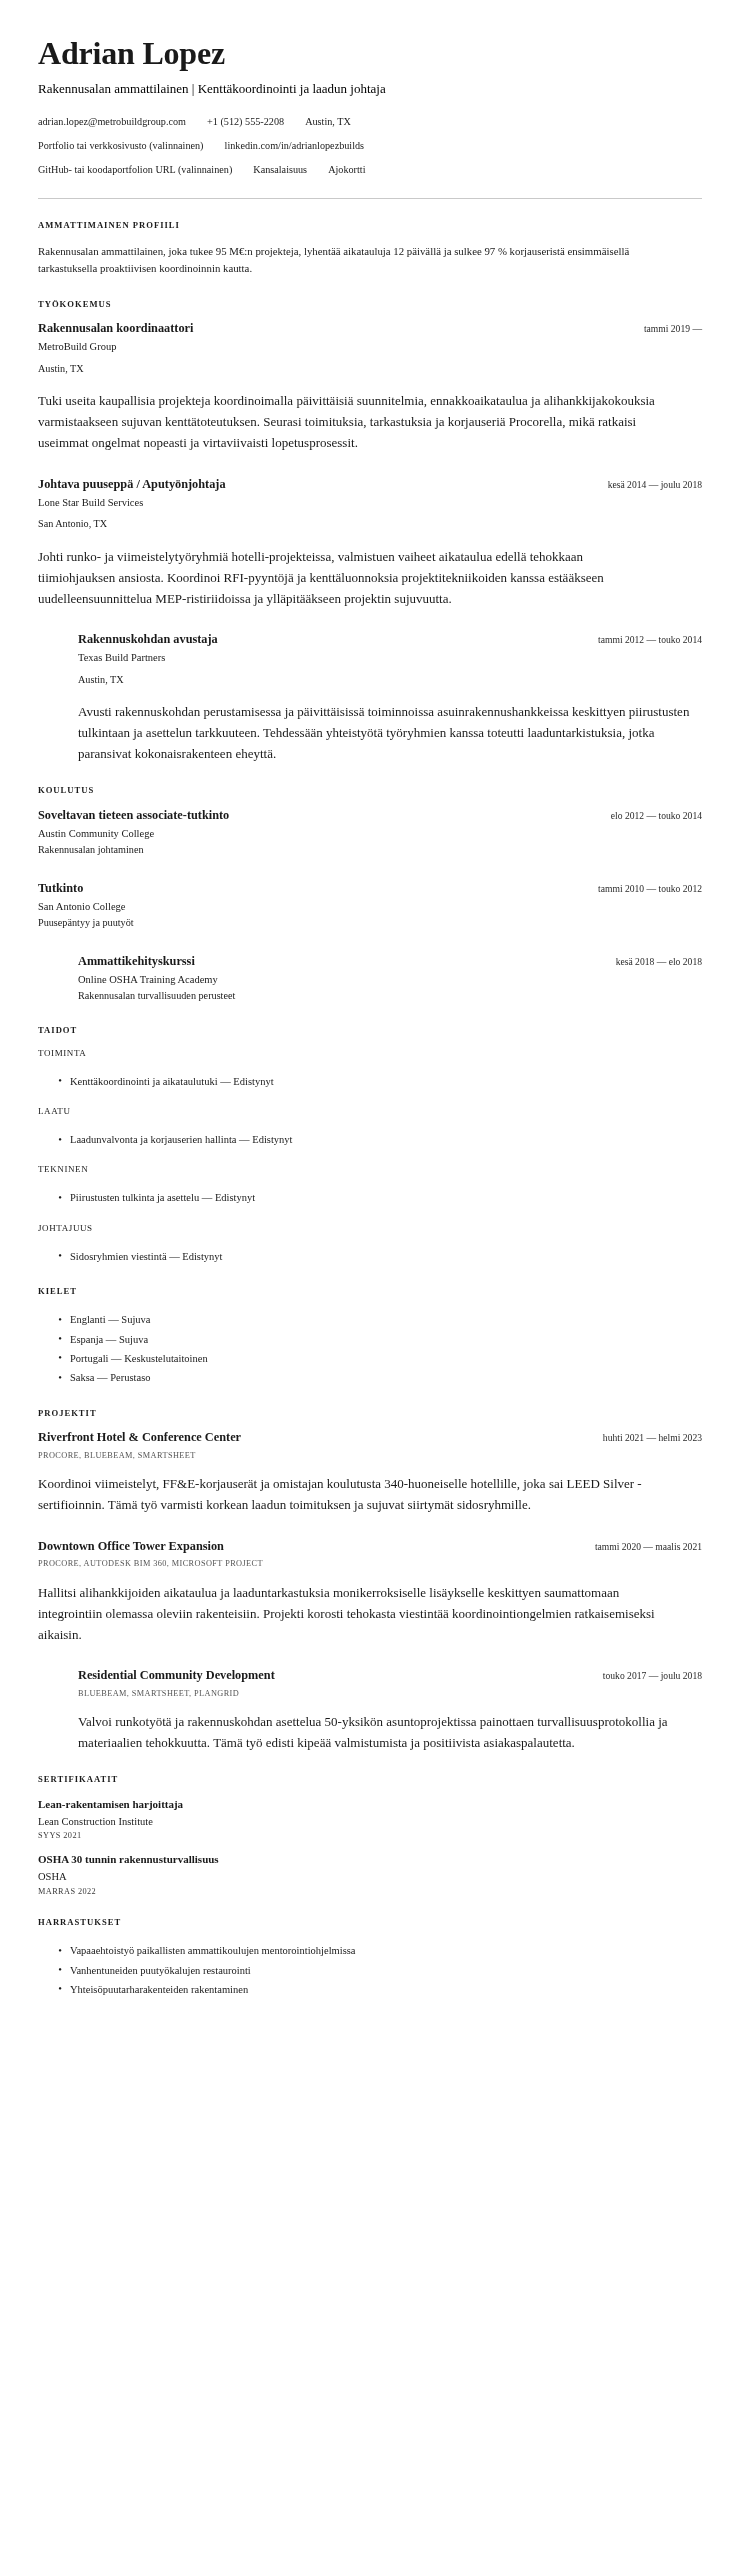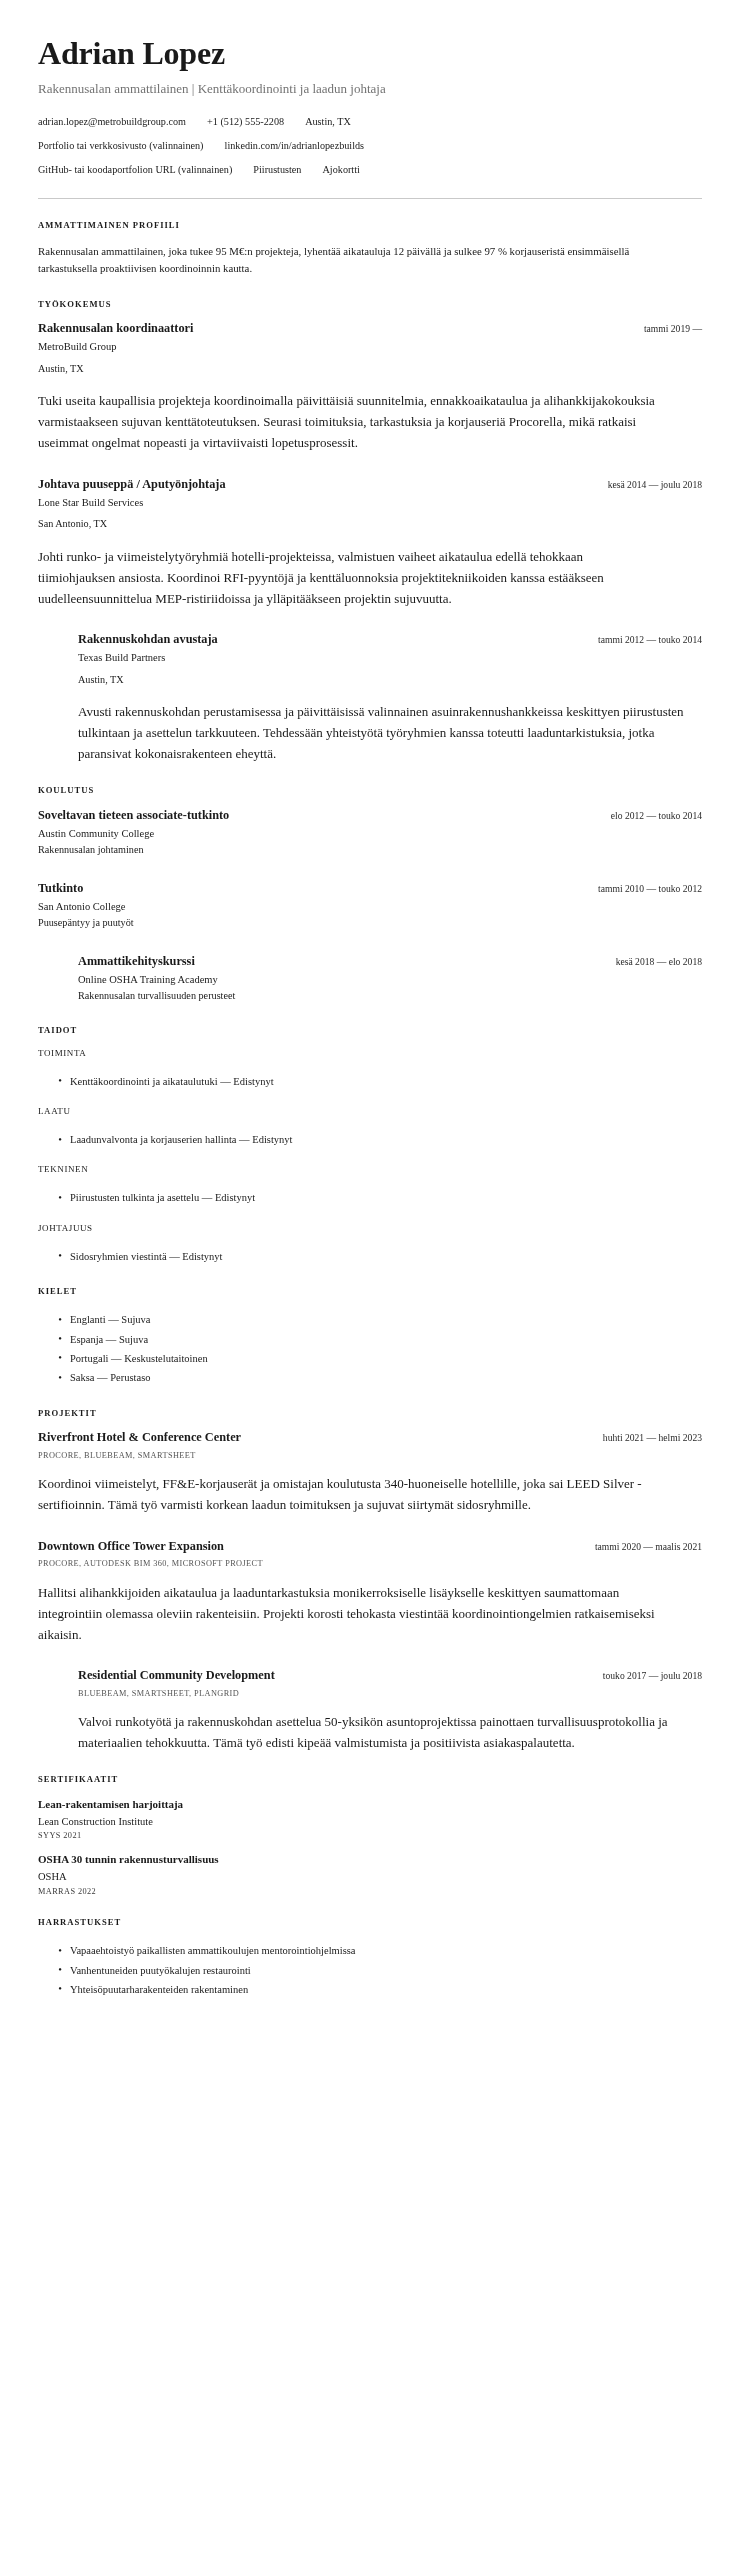--- a/index.html
+++ b/index.html
@@ -30,21 +30,21 @@
     font-weight: 700;
     letter-spacing: -0.2px;
     line-height: 1.04;
     margin: 0 0 11px 0;
   }
   .headline {
     font-size: 13px;
     font-weight: 400;
     line-height: 1.3;
     margin: 0 0 16px 0;
-    color: #737373;
+    color: #000000;
   }
   .contact-row {
     font-size: 10.2px;
     line-height: 1.5;
     margin-bottom: 8.6px;
     display: block;
   }
   .contact-row .citem {
     display: inline-block;
     margin-right: 18.5px;
@@ -201,21 +201,21 @@
         <span class="citem">Austin, TX</span>
       </div>
 
       <div class="contact-row">
         <span class="citem">Portfolio tai verkkosivusto (valinnainen)</span>
         <span class="citem">linkedin.com/in/adrianlopezbuilds</span>
       </div>
 
       <div class="contact-row">
         <span class="citem">GitHub- tai koodaportfolion URL (valinnainen)</span>
-        <span class="citem">Piirustusten</span>
+        <span class="citem">Kansalaisuus</span>
         <span class="citem">Ajokortti</span>
       </div>
     </header>
 
     <hr class="rule">
 
     <section class="section">
       <h2 class="section-title">Ammattimainen profiili</h2>
       <p class="summary-text">Rakennusalan ammattilainen, joka tukee 95 M€:n projekteja, lyhentää aikatauluja 12 päivällä ja sulkee 97 % korjauseristä ensimmäisellä tarkastuksella proaktiivisen koordinoinnin kautta.</p>
     </section>
@@ -243,21 +243,21 @@
         <p class="entry-desc">Johti runko- ja viimeistelytyöryhmiä hotelli-projekteissa, valmistuen vaiheet aikataulua edellä tehokkaan tiimiohjauksen ansiosta. Koordinoi RFI-pyyntöjä ja kenttäluonnoksia projektitekniikoiden kanssa estääkseen uudelleensuunnittelua MEP-ristiriidoissa ja ylläpitääkseen projektin sujuvuutta.</p>
       </div>
 
       <div class="entry">
         <div class="entry-head">
           <h3 class="entry-title">Rakennuskohdan avustaja</h3>
           <span class="entry-date">tammi 2012 — touko 2014</span>
         </div>
         <p class="entry-org">Texas Build Partners</p>
         <p class="entry-loc">Austin, TX</p>
-        <p class="entry-desc">Avusti rakennuskohdan perustamisessa ja päivittäisissä valinnainen asuinrakennushankkeissa keskittyen piirustusten tulkintaan ja asettelun tarkkuuteen. Tehdessään yhteistyötä työryhmien kanssa toteutti laaduntarkistuksia, jotka paransivat kokonaisrakenteen eheyttä.</p>
+        <p class="entry-desc">Avusti rakennuskohdan perustamisessa ja päivittäisissä toiminnoissa asuinrakennushankkeissa keskittyen piirustusten tulkintaan ja asettelun tarkkuuteen. Tehdessään yhteistyötä työryhmien kanssa toteutti laaduntarkistuksia, jotka paransivat kokonaisrakenteen eheyttä.</p>
       </div>
     </section>
 
     <section class="section">
       <h2 class="section-title">Koulutus</h2>
 
       <div class="entry">
         <div class="entry-head">
           <h3 class="entry-title">Soveltavan tieteen associate-tutkinto</h3>
           <span class="entry-date">elo 2012 — touko 2014</span>

